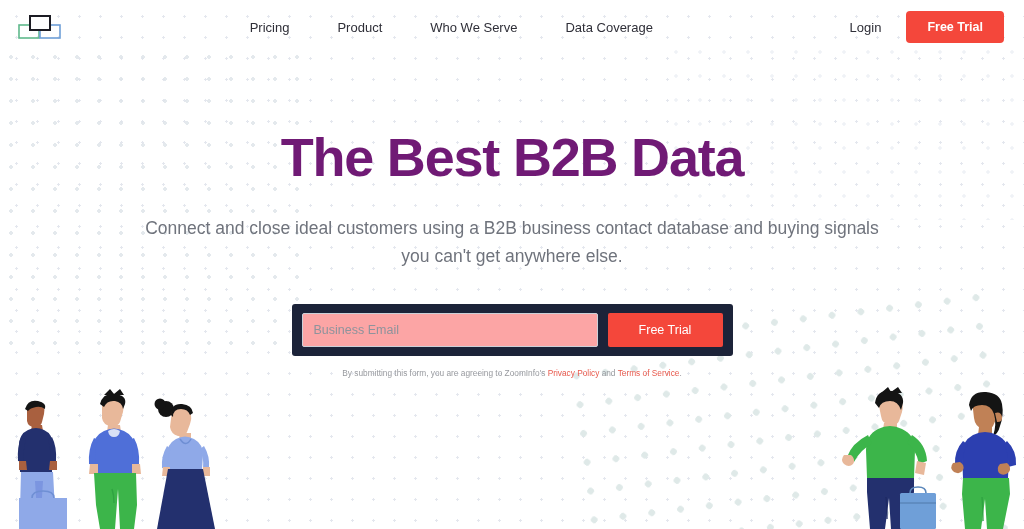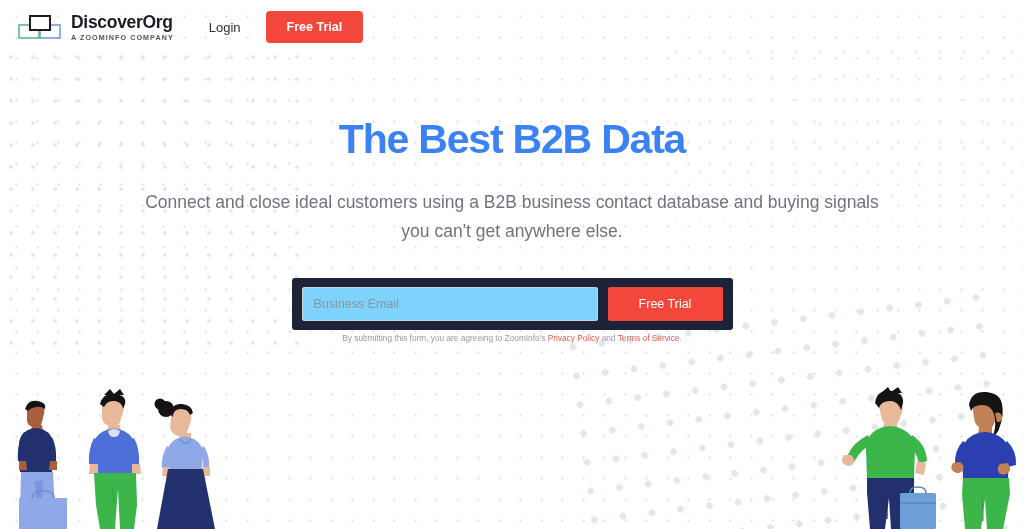--- a/index.html
+++ b/index.html
@@ -131,25 +131,26 @@
   }
 
   
   .hero {
     position: relative;
     z-index: 4;
     text-align: center;
     padding-top: 62px;
   }
   .headline {
-    font-size: 41px;
+    font-size: 54px;
     font-weight: bold;
-    color: #3b82f6;
+    color: #701a75;
     line-height: 1.13;
     letter-spacing: -1.2px;
+    margin-top: 11px;
   }
   .subhead {
     margin: 26px auto 0;
     width: 740px;
     font-size: 17.5px;
     line-height: 1.62;
     color: #6f737c;
     font-weight: 300;
   }
 
@@ -166,21 +167,21 @@
     padding: 9px 10px;
     display: flex;
     align-items: center;
     gap: 10px;
   }
   .email-input {
     flex: 1;
     height: 34px;
     border: 1px solid #ccd0d8;
     border-radius: 2px;
-    background: #7dd3fc;
+    background: #fca5a5;
     font-family: "Liberation Sans", sans-serif;
     font-size: 12.5px;
     color: #3a3a44;
     padding: 0 11px;
     outline: none;
   }
   .email-input::placeholder { color: #8e939c; }
   .btn-trial-form {
     width: 115px;
     height: 34px;
@@ -188,21 +189,21 @@
     color: #ffffff;
     border: none;
     border-radius: 2px;
     font-family: "Liberation Sans", sans-serif;
     font-size: 12.5px;
     cursor: pointer;
   }
 
   .fineprint {
     text-align: center;
-    margin-top: 0;
+    margin-top: 9px;
     font-size: 8.3px;
     line-height: 1.95;
     color: #97999e;
   }
   .fineprint a {
     color: #e8594c;
     text-decoration: none;
     cursor: pointer;
   }
 
@@ -235,26 +236,28 @@
 <header class="header">
 
   <div class="logo">
     <span class="logo-mark">
       <svg viewBox="0 0 44 28" width="44" height="28">
         <rect x="1" y="12" width="20" height="13" fill="none" stroke="#5fb98c" stroke-width="1.6"></rect>
         <rect x="22" y="12" width="20" height="13" fill="none" stroke="#6f9fd8" stroke-width="1.6"></rect>
         <rect x="12" y="3" width="20" height="14" fill="#ffffff" stroke="#1c1c24" stroke-width="2"></rect>
       </svg>
     </span>
-    <span class="logo-text">
-      <span class="logo-name">DiscoverOrg</span>
-      <span class="logo-tagline">A ZOOMINFO COMPANY</span>
-    </span>
   </div>
 
+  <nav class="nav">
+    <span class="nav-item">Pricing</span>
+    <span class="nav-item">Product</span>
+    <span class="nav-item">Who We Serve</span>
+    <span class="nav-item">Data Coverage</span>
+  </nav>
 
   <div class="header-right">
     <a class="login-link">Login</a>
     <button class="btn-trial-top">Free Trial</button>
   </div>
 
 </header>
 
 <section class="hero">
   <h1 class="headline">

